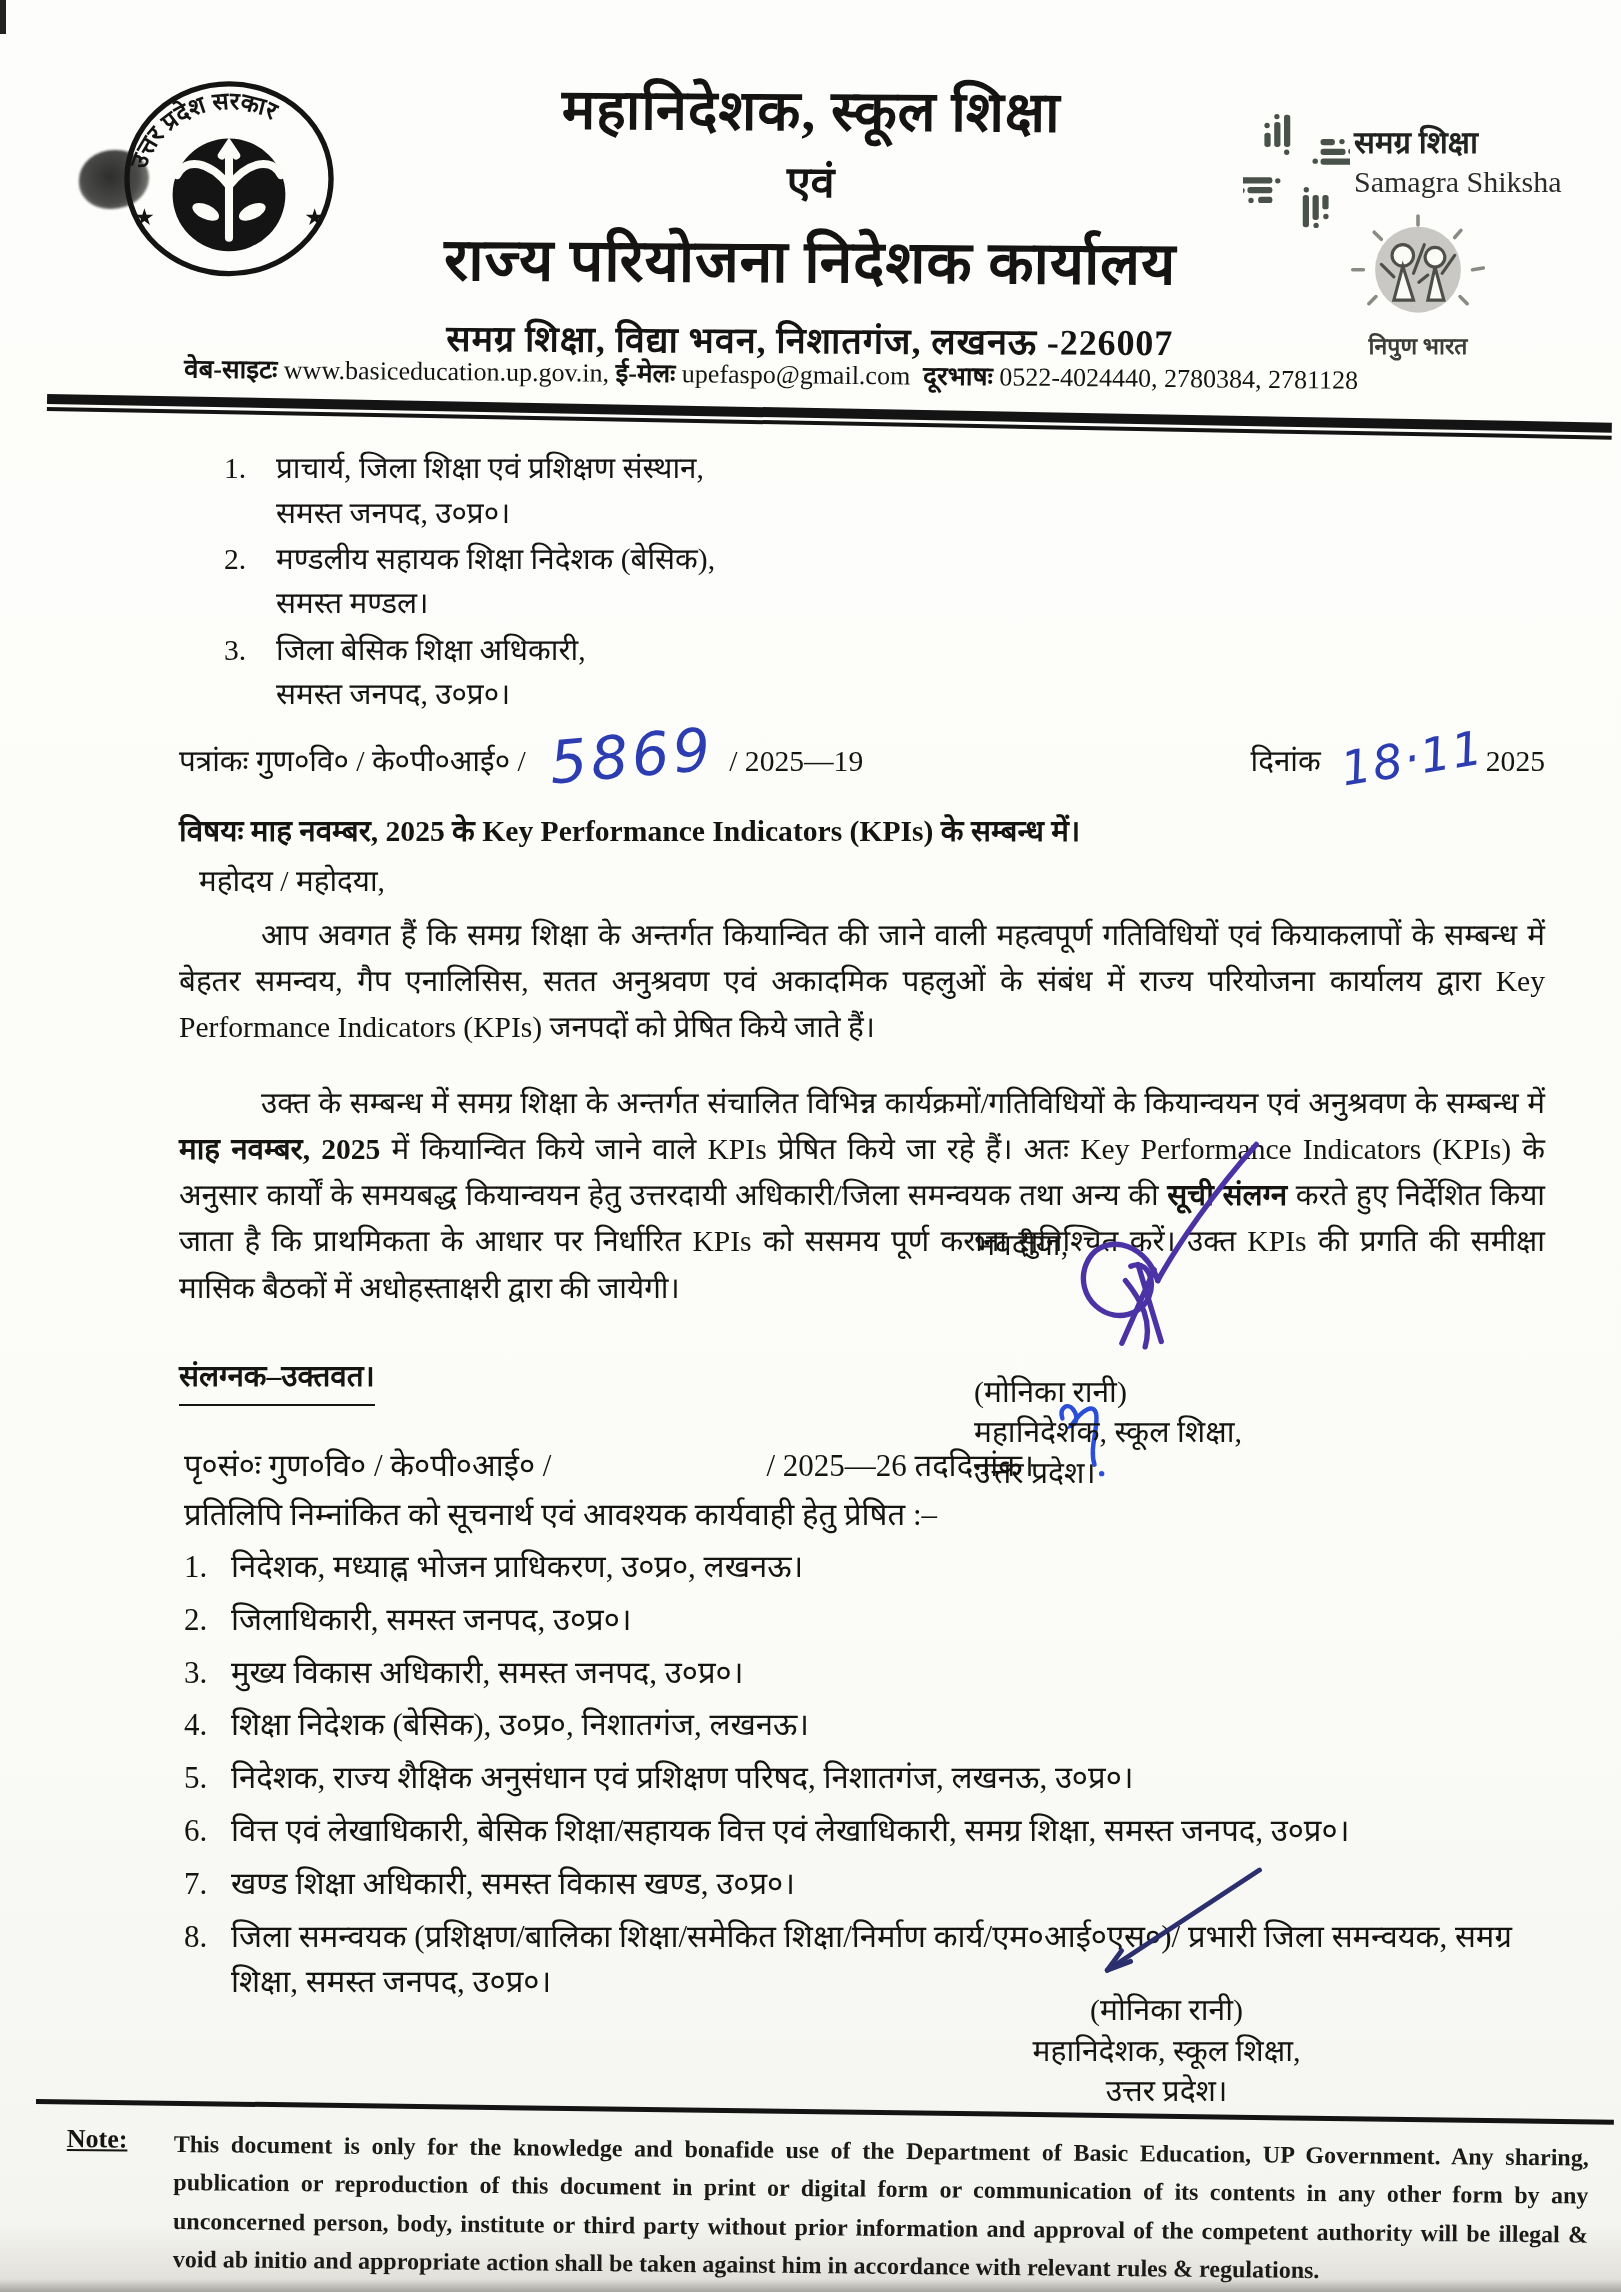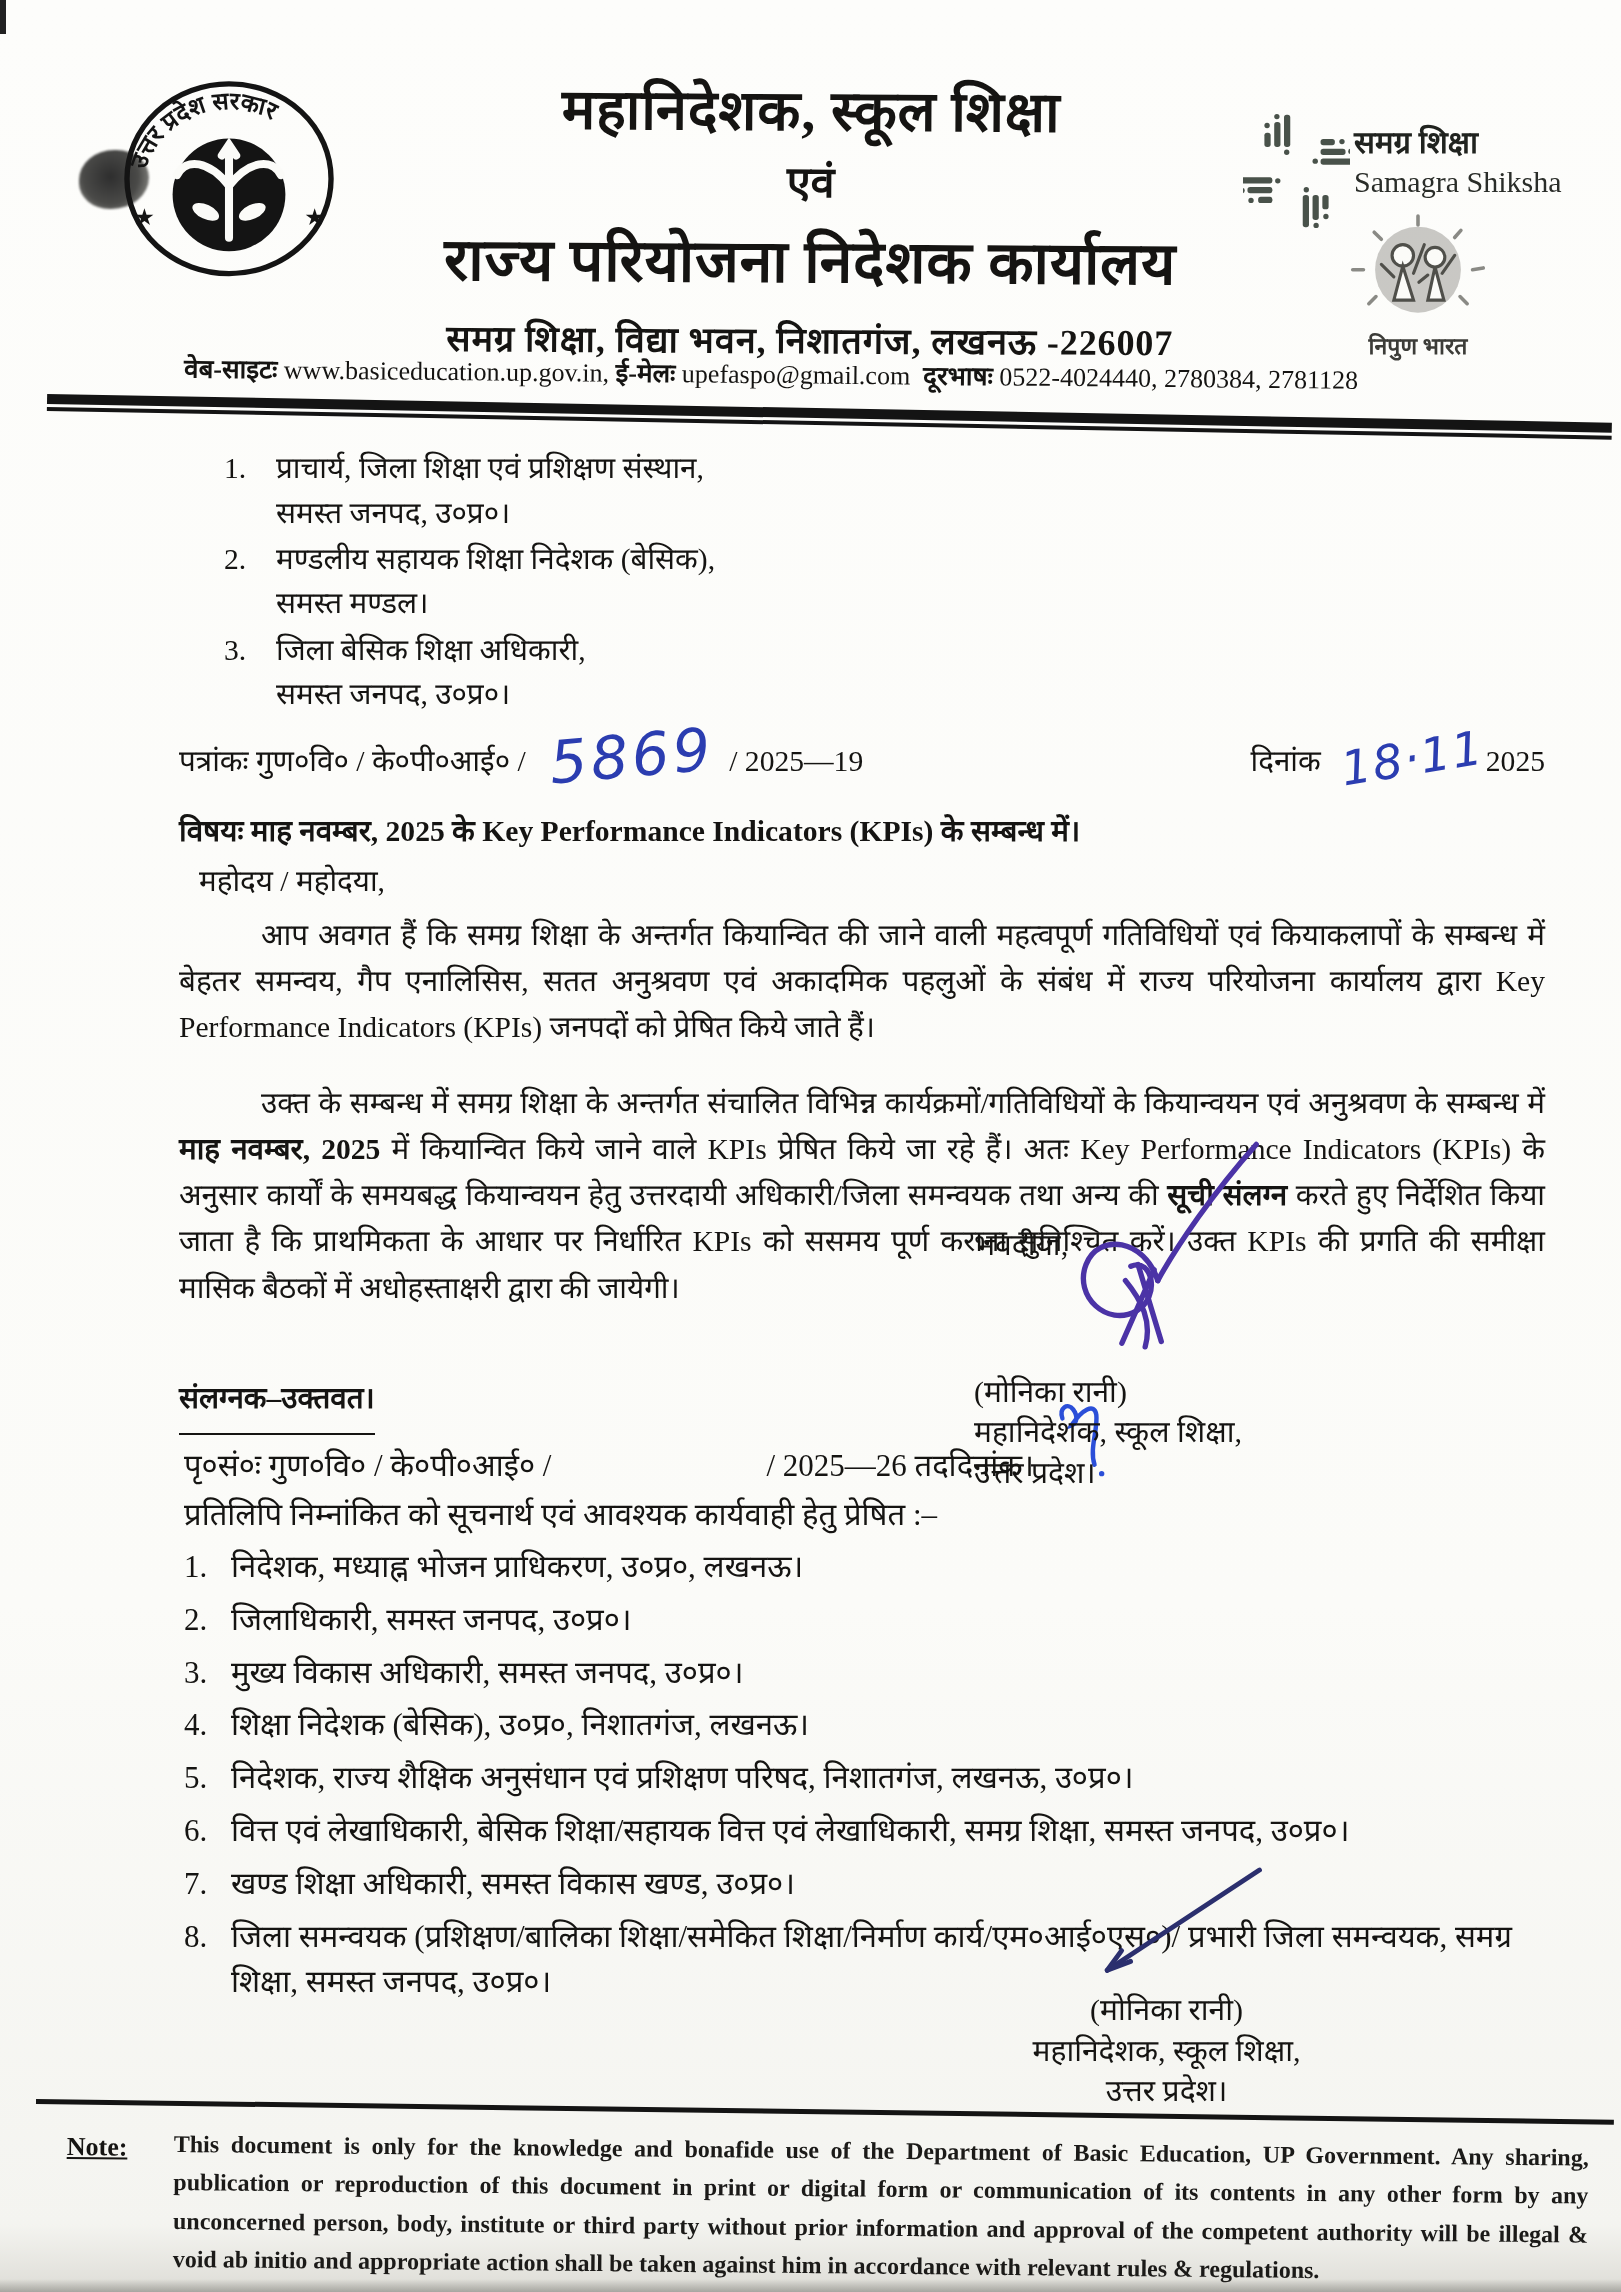--- a/index.html
+++ b/index.html
@@ -49,21 +49,21 @@
   ol.recipients .l2{margin-left:0;}
 
   .ref-line{display:flex;align-items:baseline;margin-top:23px;white-space:nowrap;}
   .hand{font-style:italic;color:#2b3db0;font-family:"DejaVu Sans",cursive,sans-serif;}
   .hand-no{font-size:59px;line-height:0;display:inline-block;transform:rotate(-5deg) translateY(5.4px);margin:0 16px 0 23px;letter-spacing:3.6px;}
   .hand-date{font-size:47px;line-height:0;display:inline-block;transform:rotate(-9deg) translateY(3.6px);margin:0 1.8px 0 19.7px;letter-spacing:1.8px;}
   .date-part{margin-left:auto;display:flex;align-items:baseline;}
   .subject{font-weight:700;margin-top:25px;}
   .salutation{margin-top:5.4px;margin-left:20px;}
   .para{margin-top:9px;text-align:justify;text-indent:82px;line-height:1.56;}
-  .enclosure{display:inline-block;font-weight:700;border-bottom:2.7px solid #151412;margin-top:36px;padding-bottom:12px;}
+  .enclosure{display:inline-block;font-weight:700;border-bottom:2.7px solid #151412;margin-top:14px;padding-bottom:5px;}
 
   
   .sign1{position:absolute;left:974px;top:1225px;width:385px;text-align:left;font-size:30px;line-height:1.35;}
   .sign1 .closing{margin-right:36px;}
   .sig-svg{position:absolute;left:1052px;top:1139px;}
   .initial-mark{position:absolute;left:1055px;top:1372px;}
   .sign-name{margin-top:106px;}
   .sign2{position:absolute;left:974px;top:1990px;width:385px;text-align:center;font-size:30px;line-height:1.35;}
   .arrow-svg{position:absolute;left:1084px;top:1861px;}
 
@@ -71,21 +71,21 @@
   .section2{position:absolute;left:184px;top:1444px;width:1348px;font-size:31px;line-height:1.45;}
   .ref2 .blank{display:inline-block;width:215px;}
   .copy-head{margin-top:3.6px;}
   ol.copies{list-style:none;margin:7.2px 0 0 0;padding:0;}
   ol.copies li{display:flex;margin-bottom:8px;}
   ol.copies .num{width:47px;flex:none;}
 
   
   .note-rule{position:absolute;left:36px;top:2099px;width:1578px;height:5.4px;background:#141414;transform:rotate(.75deg);transform-origin:left center;}
   .note-block{position:absolute;left:67px;top:2124px;width:1522px;transform:rotate(.55deg);transform-origin:left top;}
-  .note-label{float:left;font-size:26px;font-weight:700;text-decoration:underline;margin-right:30px;margin-top:8px;}
+  .note-label{float:left;font-size:26px;font-weight:700;text-decoration:underline;margin-right:30px;}
   .note-text{display:block;margin-left:107px;font-size:24px;font-weight:700;line-height:1.6;text-align:justify;color:#1b1a18;}
 </style>
 </head>
 <body>
 
 <div class="sheet">
 
   <div class="hole-punch"></div>
   <div class="edge-left-mark"></div>
 

